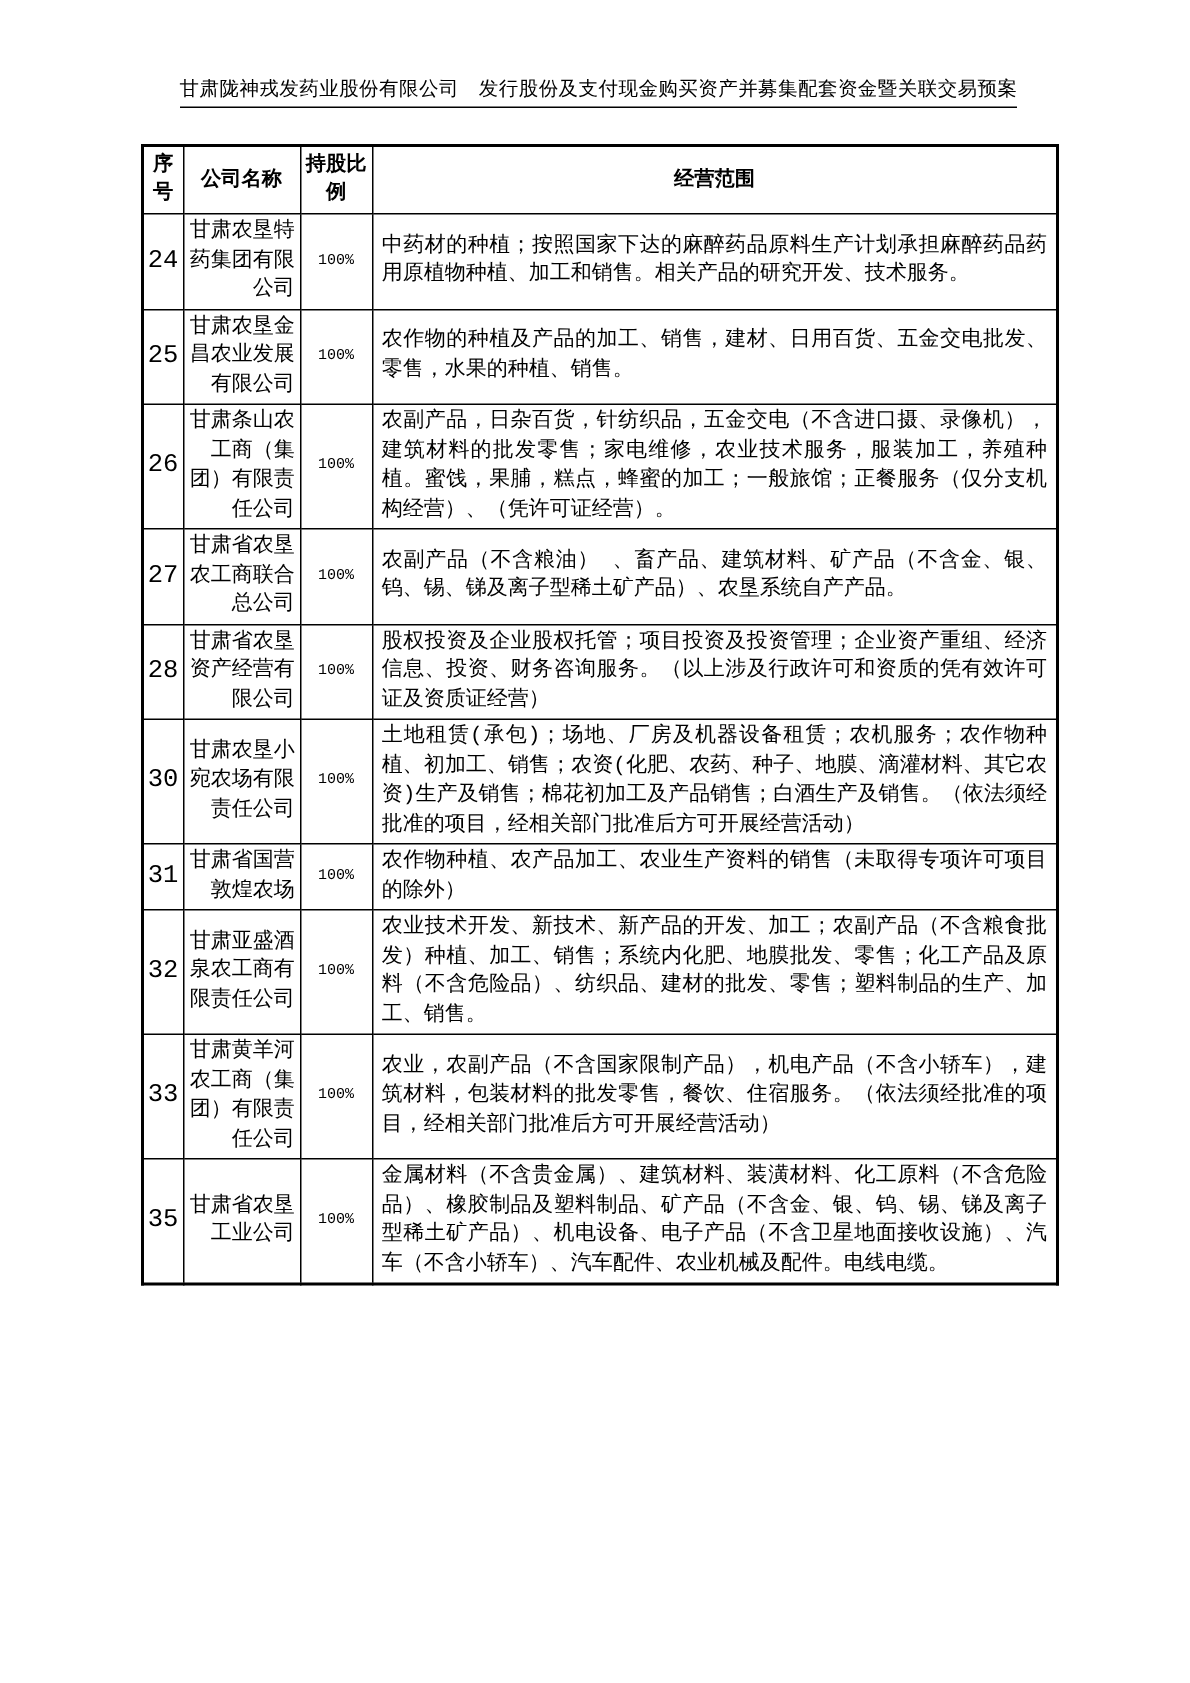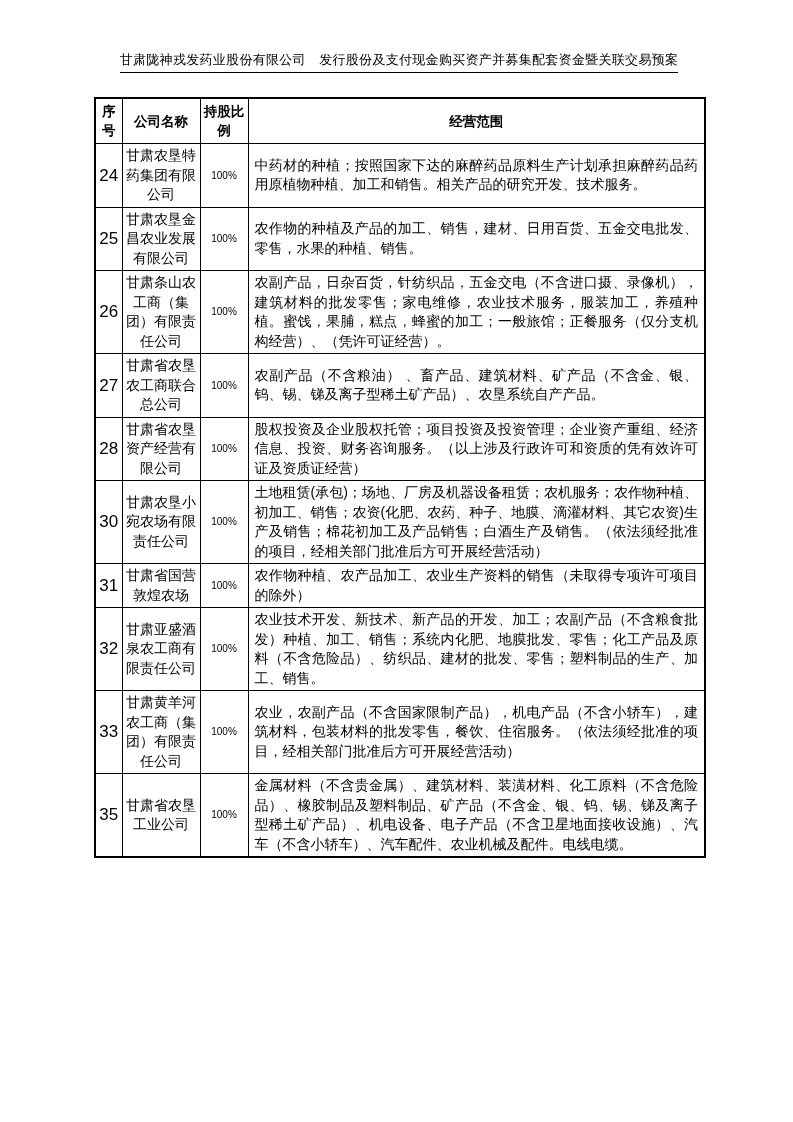--- a/index.html
+++ b/index.html
@@ -7,21 +7,21 @@
     padding: 0;
     background: #ffffff;
   }
   .page {
     position: relative;
     width: 793px;
     height: 1122px;
     background: #ffffff;
     box-sizing: border-box;
     padding: 50px 89px 0 94px;
-    font-family: Liberation Sans, sans-serif;
+    font-family: Liberation Mono, monospace;
     color: #000000;
     overflow: hidden;
   }
   .doc-header {
     text-align: center;
     margin-bottom: 24px;
   }
   .doc-title {
     display: inline-block;
     font-size: 13px;
@@ -54,21 +54,21 @@
     line-height: 19.5px;
     padding: 2px 6px;
   }
   td.cell-serial {
     text-align: center;
     padding: 2px 1px;
     font-size: 17px;
   }
   td.cell-name {
     padding: 2px 3px;
-    text-align: center;
+    text-align: right;
   }
   td.cell-ratio {
     text-align: center;
     padding: 2px 1px;
     font-size: 10px;
   }
   td.cell-scope {
     text-align: justify;
   }
   .page-footer {

